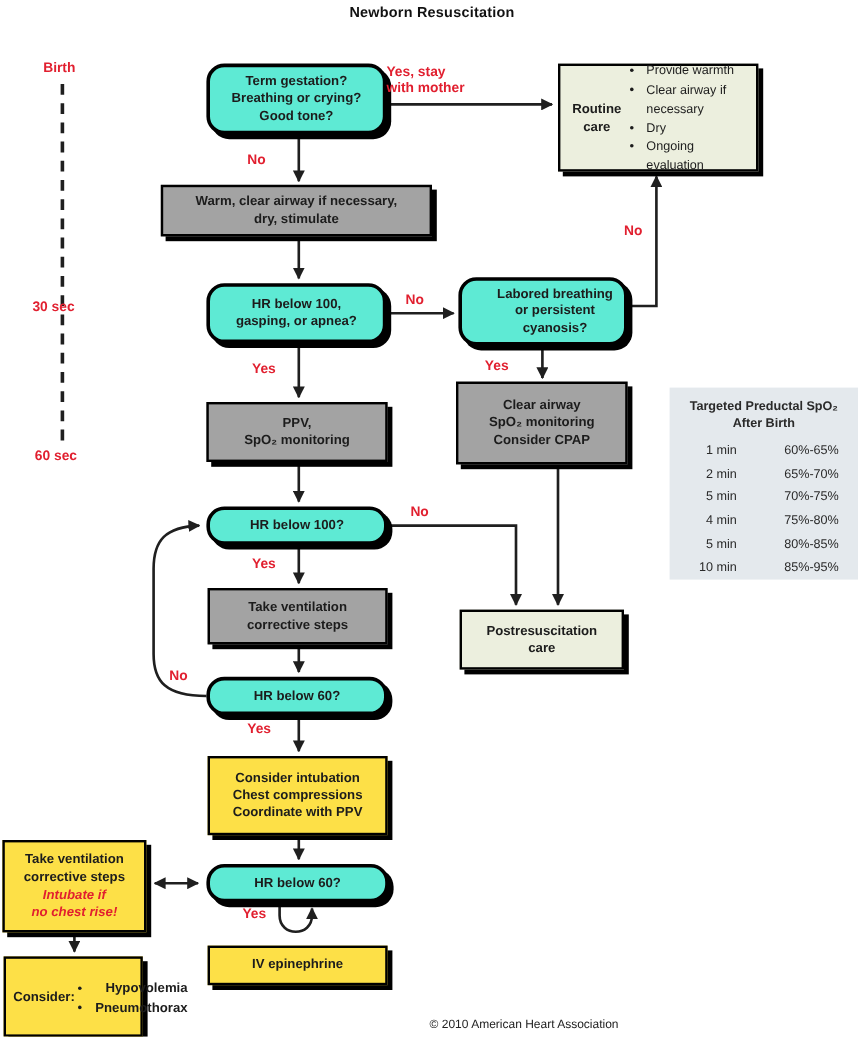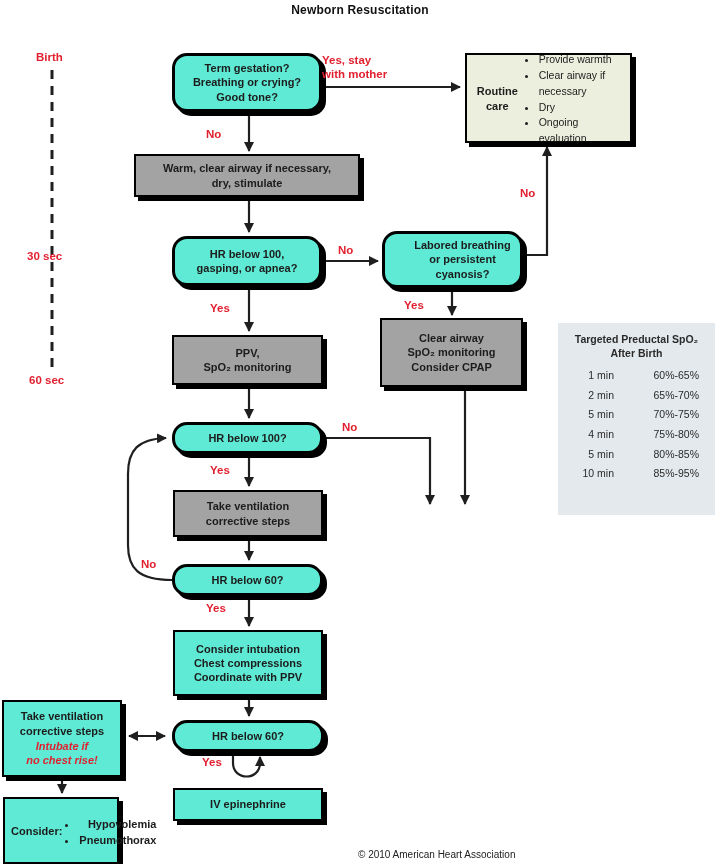--- a/index.html
+++ b/index.html
@@ -31,21 +31,21 @@
     font-weight: bold;
     font-size: 11px;
     line-height: 1.3;
     color: #1c1c1c;
     border: 2.5px solid #000;
     box-shadow: 4px 4px 0 #000;
   }
   .node .box-text { white-space: pre-line; }
   .pink  { background: #5eead4; border-width: 3px; border-radius: 15px; }
   .green { background: #a3a3a3; }
-  .cyan  { background: #5eead4; }
+  .cyan  { background: #fde047; }
   .cream { background: #ecefde; }
   .bullet-box { flex-direction: row; justify-content: flex-start; padding: 5px 6px 4px 6px; }
   .bullet-box .bb-title { font-size: 11px; font-weight: bold; }
   .bullet-box ul { list-style: disc; text-align: left; margin: 2px 0 0 16px; font-weight: normal; font-size: 10.5px; line-height: 1.5; }
   .bullet-box li { padding-left: 1px; }
   .emph-red { color: #e11f2f; font-style: italic; white-space: pre-line; margin-top: 1px; }
   .edge-label {
     position: absolute;
     color: #e11f2f;
     font-weight: bold;
@@ -55,21 +55,21 @@
   }
   .tl-label {
     position: absolute;
     color: #e11f2f;
     font-weight: bold;
     font-size: 11.5px;
   }
   .spo2-table {
     position: absolute;
     left: 558px; top: 323px;
-    width: 157px; height: 192px;
+    width: 157px; height: 160px;
     background: #e4e9ed;
     padding: 9px 10px 6px 10px;
     color: #2a2a2a;
   }
   .spo2-table .tbl-title {
     text-align: center;
     font-weight: bold;
     font-size: 10.5px;
     line-height: 1.35;
     white-space: pre-line;
@@ -182,20 +182,24 @@
 
   <div class="node green" style="left:173px; top:490px; width:150px; height:47px;">
     <span class="box-text">Take ventilation
 corrective steps</span>
   </div>
 
   <div class="node pink" style="left:172px; top:564px; width:151px; height:32px;">
     <span class="box-text">HR below 60?</span>
   </div>
 
+  <div class="node cream" style="left:383px; top:508px; width:137px; height:50px;">
+    <span class="box-text">Postresuscitation
+care</span>
+  </div>
 
   <div class="node cyan" style="left:173px; top:630px; width:150px; height:66px;">
     <span class="box-text">Consider intubation
 Chest compressions
 Coordinate with PPV</span>
   </div>
 
   <div class="node pink" style="left:172px; top:720px; width:152px; height:32px;">
     <span class="box-text">HR below 60?</span>
   </div>

